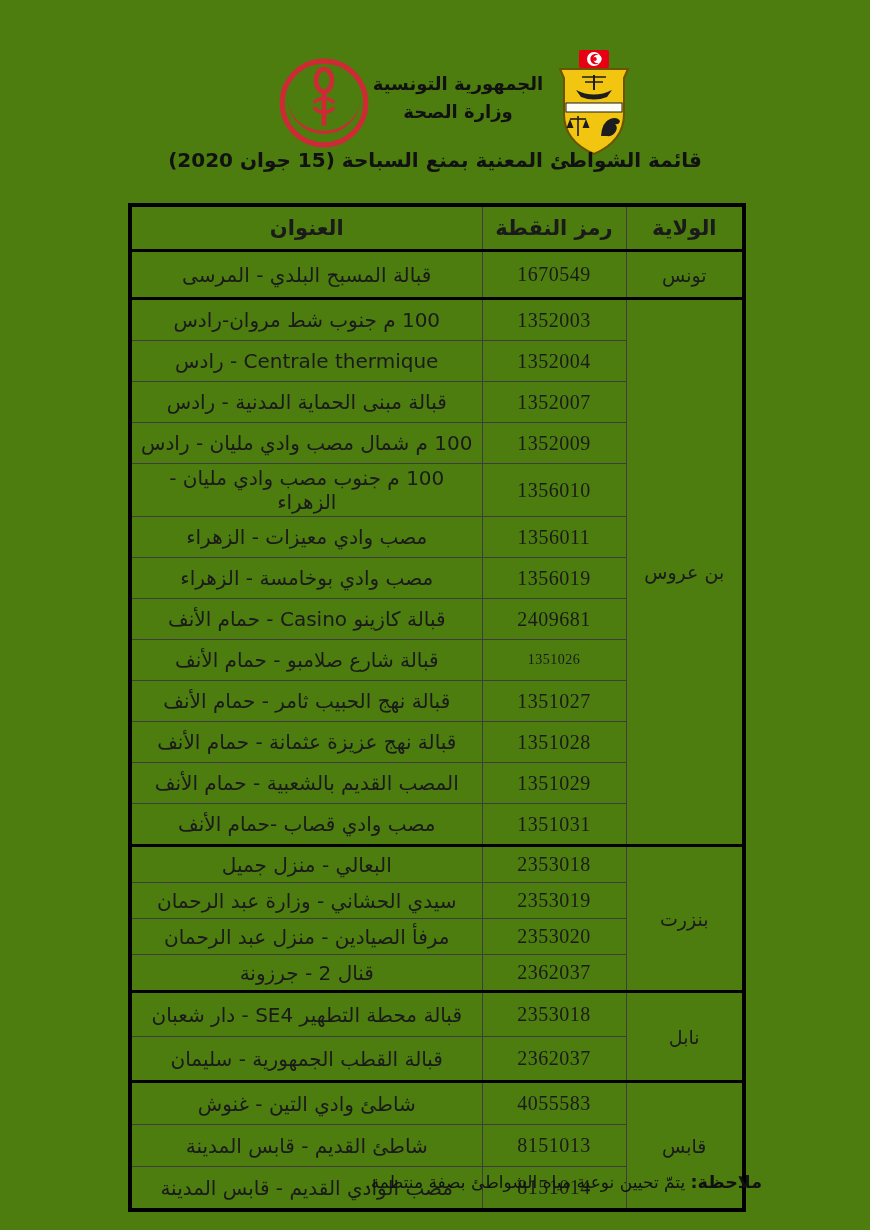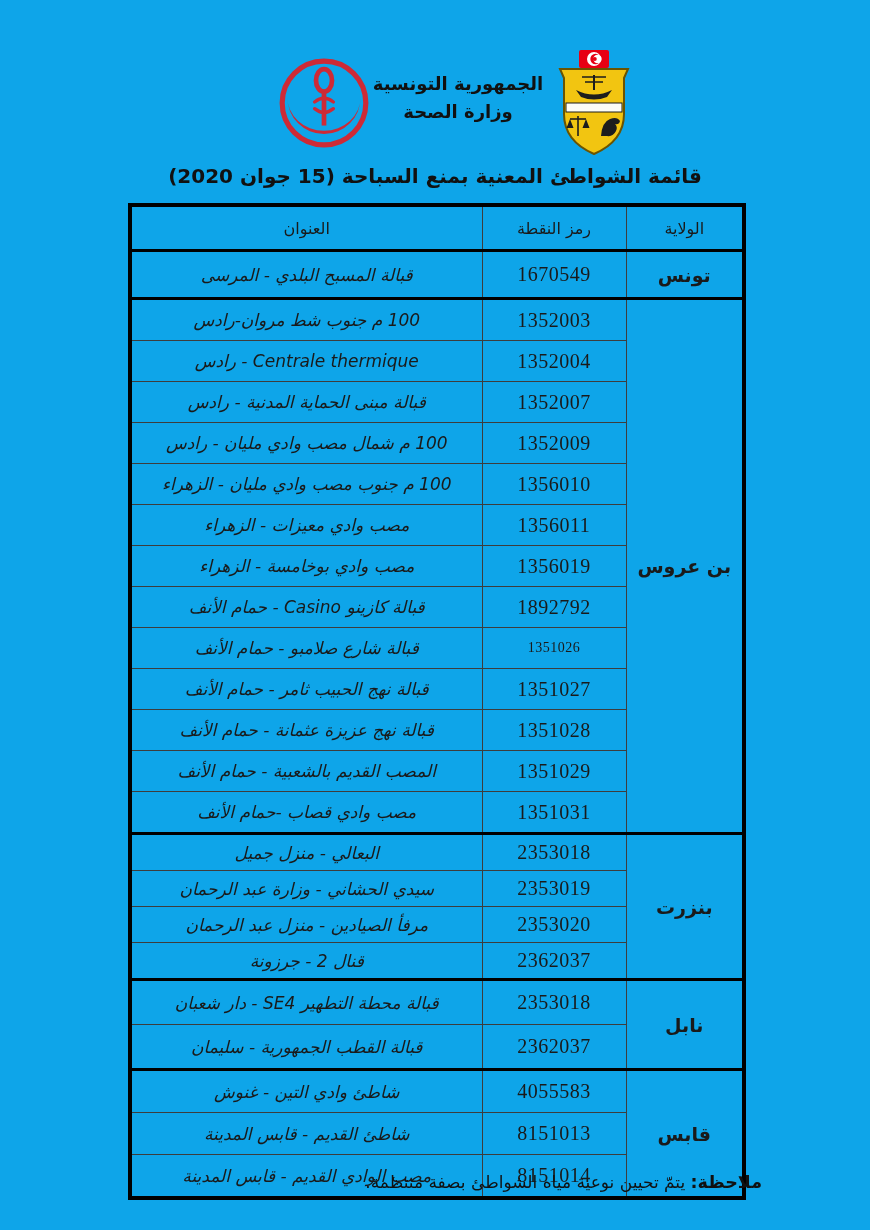--- a/index.html
+++ b/index.html
@@ -4,68 +4,68 @@
 <style>
   html,body{margin:0;padding:0;}
   body{
     font-family:"DejaVu Sans",sans-serif;
     background:#e8e8e8;
   }
   .page{
     position:relative;
     width:870px;height:1230px;
     margin:0 auto;
-    background:#0ea5e9;
+    background:#4d7c0f;
     color:#1a1a1a;
     overflow:hidden;
   }
 
   
   .header{position:absolute;top:48px;left:0;width:100%;height:115px;}
   .moh-logo{position:absolute;left:276px;top:8px;width:96px;height:94px;}
   .gov-text{
     position:absolute;left:372px;top:22px;width:172px;
     text-align:center;font-weight:bold;font-size:18px;line-height:1.55;
     color:#111;
   }
   .emblem{position:absolute;left:548px;top:0px;width:92px;height:112px;}
 
   .doc-title{
-    position:absolute;top:164px;left:0;width:100%;
+    position:absolute;top:148px;left:0;width:100%;
     text-align:center;font-weight:bold;font-size:20px;color:#111;
   }
 
   
   .table-wrap{position:absolute;top:203px;left:128px;width:618px;}
   table.beaches{
     width:618px;border-collapse:collapse;table-layout:fixed;
     border:4px solid #000;
     font-size:16.5px;
   }
   table.beaches th,table.beaches td{
     border:1px solid #3d3d3d;
     text-align:center;vertical-align:middle;
     padding:2px 6px;
     overflow:hidden;
   }
   col.c-gov{width:118px;}
   col.c-code{width:144px;}
   col.c-addr{width:352px;}
   thead th{
-    height:38px;font-weight:normal;font-size:16px;
+    height:38px;font-weight:bold;font-size:21px;
     border-bottom:3px solid #000;
   }
   td.code-cell{
     font-family:"Liberation Serif","DejaVu Serif",serif;
     font-size:20px;letter-spacing:0.5px;
     direction:ltr;
   }
   td.code-cell.small-code{font-size:14px;}
-  td.addr-cell{font-size:17px;font-style:italic;}
-  td.gov-cell{font-weight:bold;font-size:19px;}
+  td.addr-cell{font-size:20px;}
+  td.gov-cell{font-weight:normal;font-size:19px;}
   tr.group-start td{border-top:3px solid #000;}
   
   tr.g0 td{height:41px;}
   tr.g1 td{height:36px;}
   tr.g2 td{height:31px;}
   tr.g3 td{height:39px;}
   tr.g4 td{height:37px;}
 
   
   .note{
@@ -169,21 +169,21 @@
           </tr>
           <tr class="g1">
             <td class="code-cell">1356011</td>
             <td class="addr-cell">مصب وادي معيزات - الزهراء</td>
           </tr>
           <tr class="g1">
             <td class="code-cell">1356019</td>
             <td class="addr-cell">مصب وادي بوخامسة - الزهراء</td>
           </tr>
           <tr class="g1">
-            <td class="code-cell">1892792</td>
+            <td class="code-cell">2409681</td>
             <td class="addr-cell">قبالة كازينو Casino - حمام الأنف</td>
           </tr>
           <tr class="g1">
             <td class="code-cell small-code">1351026</td>
             <td class="addr-cell">قبالة شارع صلامبو - حمام الأنف</td>
           </tr>
           <tr class="g1">
             <td class="code-cell">1351027</td>
             <td class="addr-cell">قبالة نهج الحبيب ثامر - حمام الأنف</td>
           </tr>

